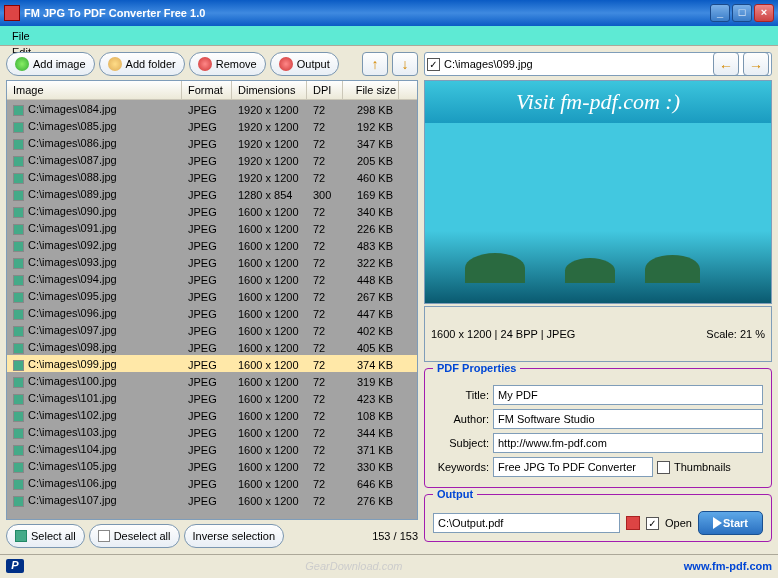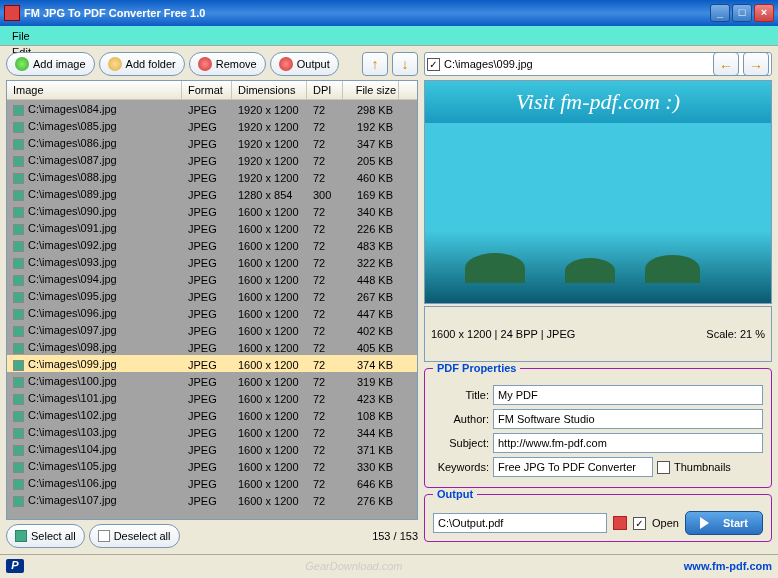--- a/index.html
+++ b/index.html
@@ -48,21 +48,21 @@
 .island { position: absolute; bottom: 20px; left: 40px; width: 60px; height: 30px; background: #2a6a40; border-radius: 50% 50% 0 0; }
 .island2 { left: 140px; width: 50px; height: 25px; }
 .island3 { left: 220px; width: 55px; height: 28px; }
 .infobar { background: #ece9d8; border: 1px solid #7f9db9; padding: 21px 6px; display: flex; justify-content: space-between; margin-bottom: 6px; }
 .fieldset { border: 1px solid #a21caf; border-radius: 4px; padding: 16px 8px 6px; margin-bottom: 6px; position: relative; }
 .fieldset .legend { position: absolute; top: -7px; left: 8px; background: #ece9d8; padding: 0 4px; font-weight: bold; color: #0046d5; }
 .frow { display: flex; align-items: center; margin-bottom: 4px; gap: 4px; }
 .frow .lbl { width: 56px; text-align: right; }
 .frow input[type=text] { flex: 1; border: 1px solid #7f9db9; padding: 2px 4px; height: 20px; }
 .outrow { display: flex; align-items: center; gap: 6px; }
-.startbtn { background: linear-gradient(#5da8e8,#2a6fc0); border: 1px solid #1a5090; border-radius: 5px; color: white; font-weight: bold; padding: 5px 14px; display: inline-flex; align-items: center; gap: 14px; cursor: pointer; }
+.startbtn { background: linear-gradient(#5da8e8,#2a6fc0); border: 1px solid #1a5090; border-radius: 5px; color: white; font-weight: bold; padding: 5px 14px; display: inline-flex; align-items: center; gap: 1px; cursor: pointer; }
 .startbtn .play { width: 0; height: 0; border-left: 9px solid white; border-top: 6px solid transparent; border-bottom: 6px solid transparent; }
 .statusbar { border-top: 1px solid #aca899; height: 22px; display: flex; align-items: center; padding: 0 6px; background: #ece9d8; }
 .statusbar .p { width: 18px; height: 14px; background: #003087; color: white; font-style: italic; font-weight: bold; text-align: center; border-radius: 2px; }
 .statusbar .lnk { color: #0046d5; font-weight: bold; }
 .pdf-ico { width: 14px; height: 14px; background: #d44; display: inline-block; border: 1px solid #a22; }
 ::-webkit-scrollbar { width: 16px; }
 ::-webkit-scrollbar-track { background: #f0f0f0; border: 1px solid #ccc; }
 ::-webkit-scrollbar-thumb { background: linear-gradient(90deg,#c4d4e8,#a8bcd8); border: 1px solid #7a96b0; border-radius: 2px; }
 </style>
 </head>
@@ -288,20 +288,23 @@
     </div>
     <div class="bottombar">
       <div class="btn">
           <span class="ico-sel"></span>
           <span>Select all</span>
         </div>
       <div class="btn">
           <span class="ico-sel ico-desel"></span>
           <span>Deselect all</span>
         </div>
+      <div class="btn">
+          <span>Inverse selection</span>
+        </div>
       <div class="spacer"></div>
       <span>153 / 153</span>
     </div>
   </div>
 
   <div class="right">
     <div class="pathbar">
       <span class="cbox">✓</span>
       <input type="text" value="C:\images\099.jpg" style="">
       <div class="spacer"></div>

